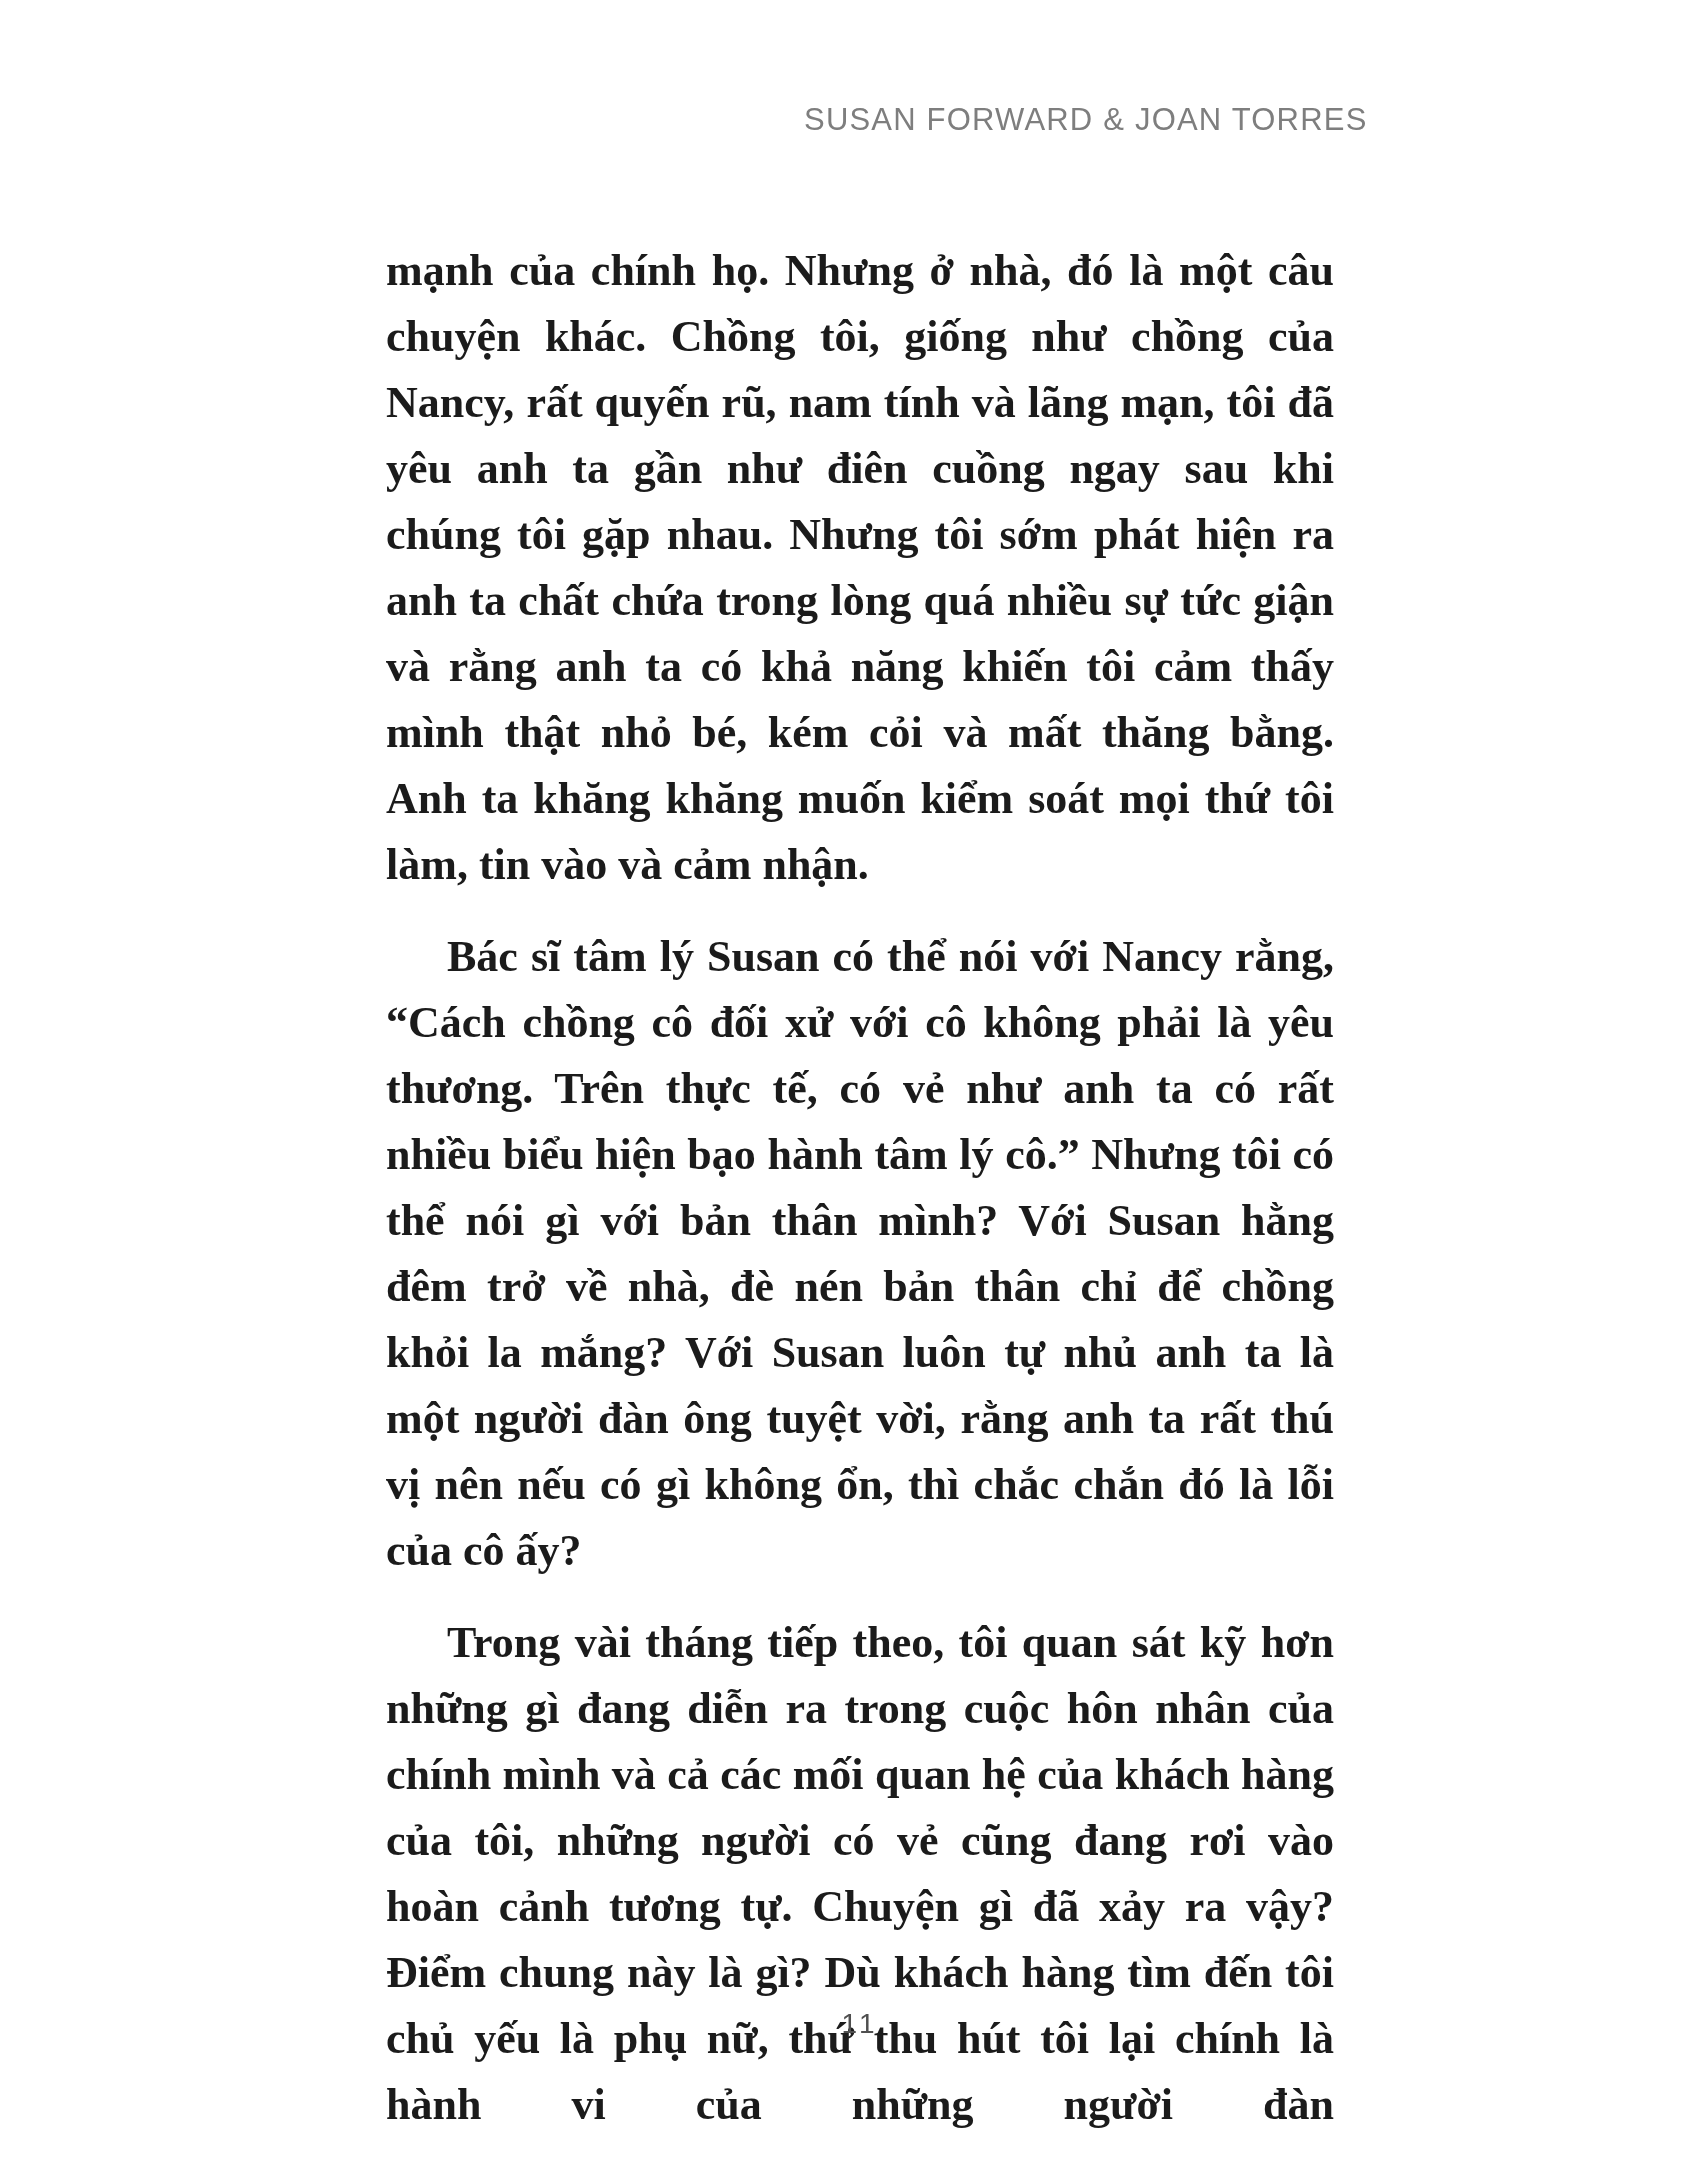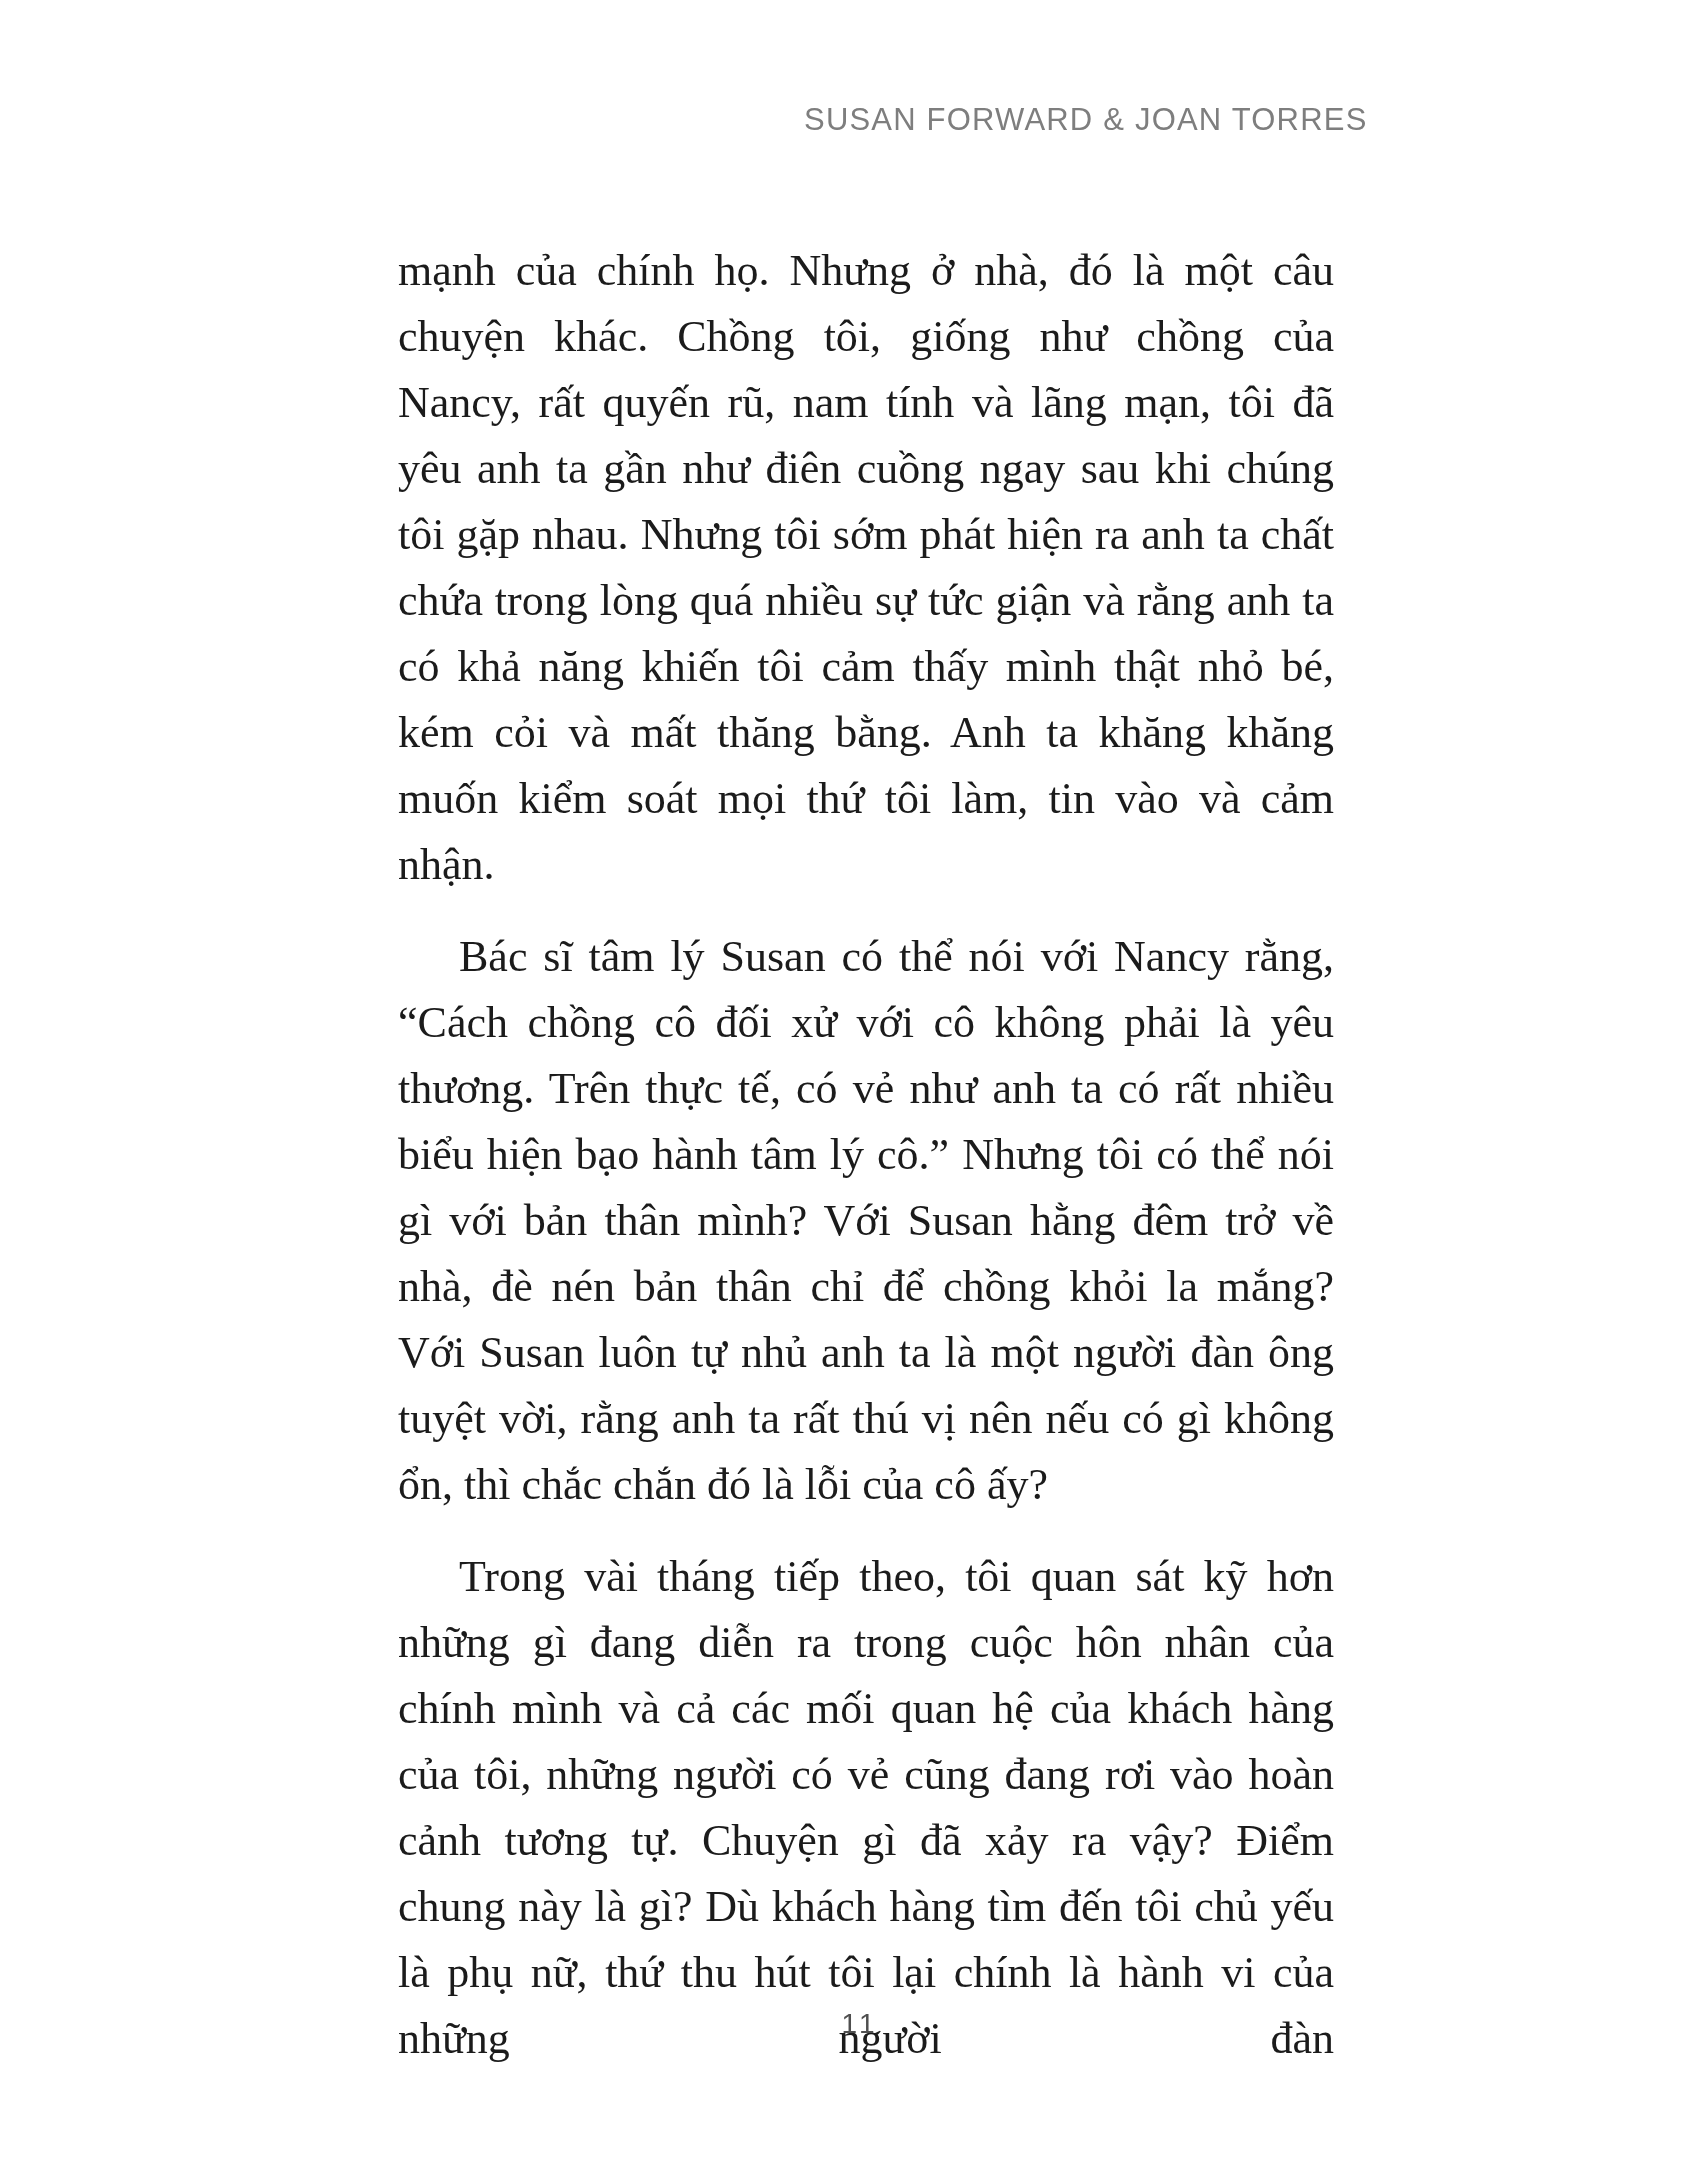--- a/index.html
+++ b/index.html
@@ -27,21 +27,21 @@
     position: absolute;
     left: 386px;
     top: 238px;
     width: 948px;
     font-family: "Liberation Serif", "DejaVu Serif", serif;
     font-size: 44px;
     line-height: 66px;
     color: #1b1b1b;
     text-align: justify;
   }
-  .para { margin: 0 0 26px 12px; }
+  .para { margin: 0 0 26px 0; font-weight: bold; }
   .para.indent { text-indent: 61px; }
   
   .para.cut { text-align-last: justify; margin-bottom: 0; }
   .page-number {
     position: absolute;
     top: 2008px;
     left: 386px;
     width: 948px;
     text-align: center;
     font-family: "Liberation Sans", sans-serif;

